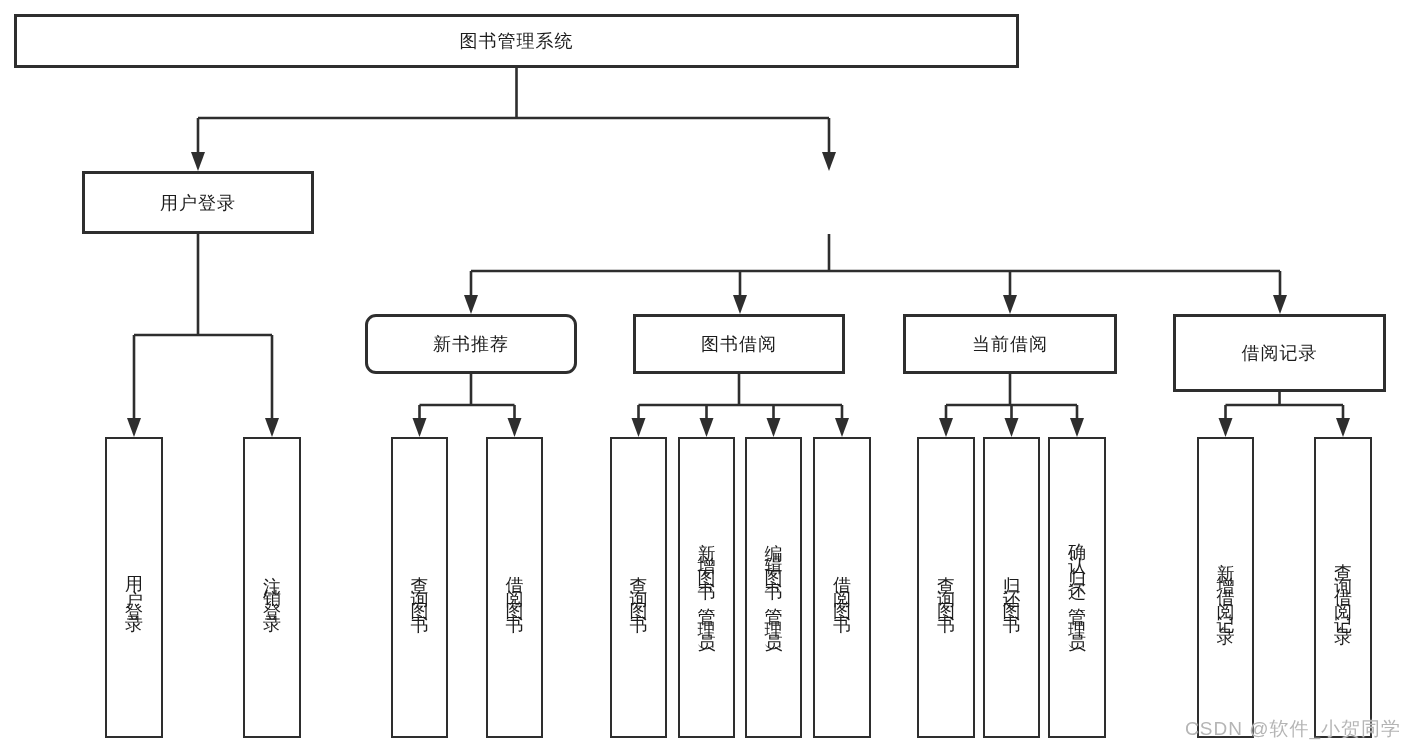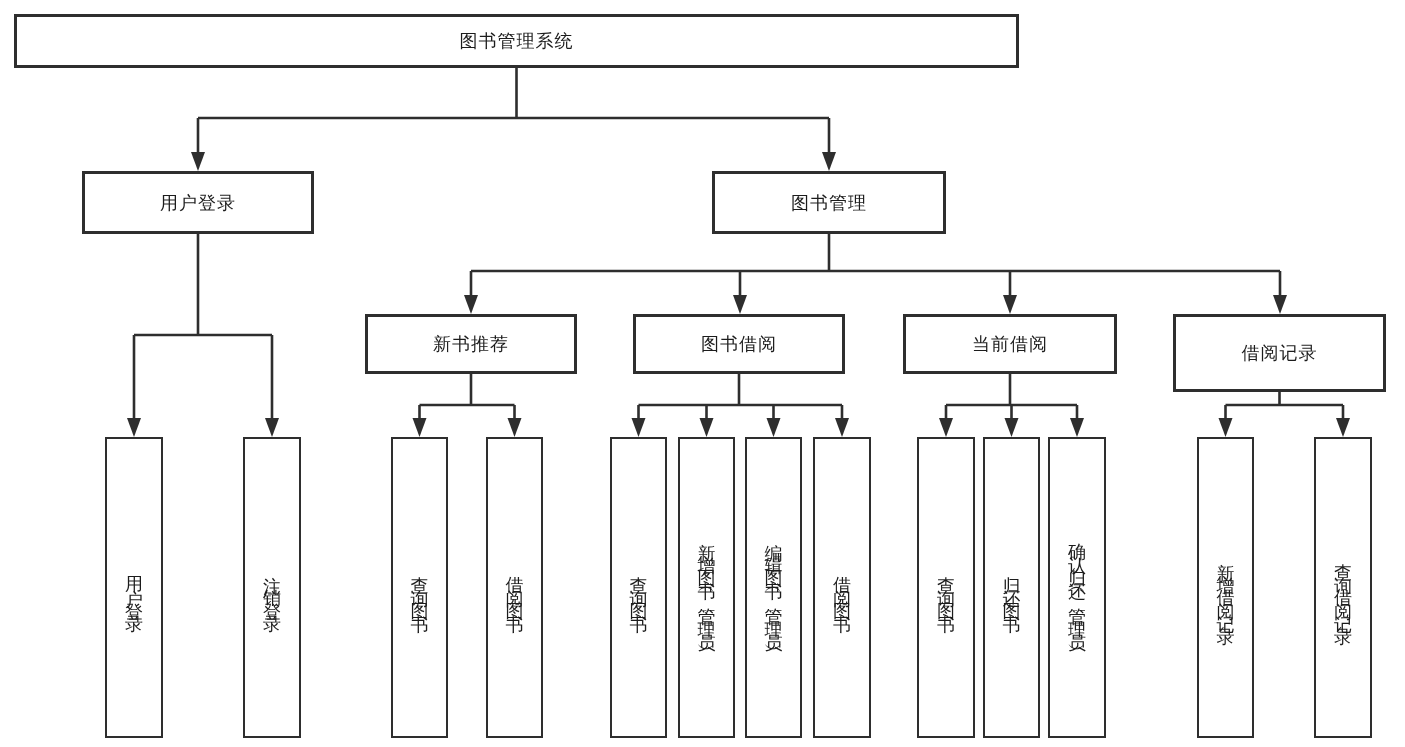--- a/index.html
+++ b/index.html
@@ -88,25 +88,22 @@
     </g>
   </svg>
 
   <div class="box" style="left:14px; top:14px; width:1005px; height:54px;text-align:center;">
     <span>图书管理系统</span>
   </div>
 
   <div class="box" style="left:82px; top:171px; width:232px; height:63px;">
     <span>用户登录</span>
   </div>
-  <div class="box" style="left:712px; top:171px; width:234px; height:63px;">
-    <span>图书管理</span>
-  </div>
 
-  <div class="box" style="left:365px; top:314px; width:212px; height:60px;">
+  <div class="box" style="left:365px; top:314px; width:212px; height:60px;border-radius:11px;">
     <span>新书推荐</span>
   </div>
   <div class="box" style="left:903px; top:314px; width:214px; height:60px;">
     <span>当前借阅</span>
   </div>
   <div class="box" style="left:633px; top:314px; width:212px; height:60px;">
     <span>图书借阅</span>
   </div>
   <div class="box" style="left:1173px; top:314px; width:213px; height:78px;">
     <span>借阅记录</span>
@@ -149,14 +146,15 @@
     <span>确认归还（管理员）</span>
   </div>
 
   <div class="box leaf" style="left:1197px; top:437px; width:57px; height:301px;">
     <span>新增借阅记录</span>
   </div>
   <div class="box leaf" style="left:1314px; top:437px; width:58px; height:301px;">
     <span>查询借阅记录</span>
   </div>
 
+  <div class="watermark">CSDN @软件_小贺同学</div>
 
 </div>
 
 </body></html>

